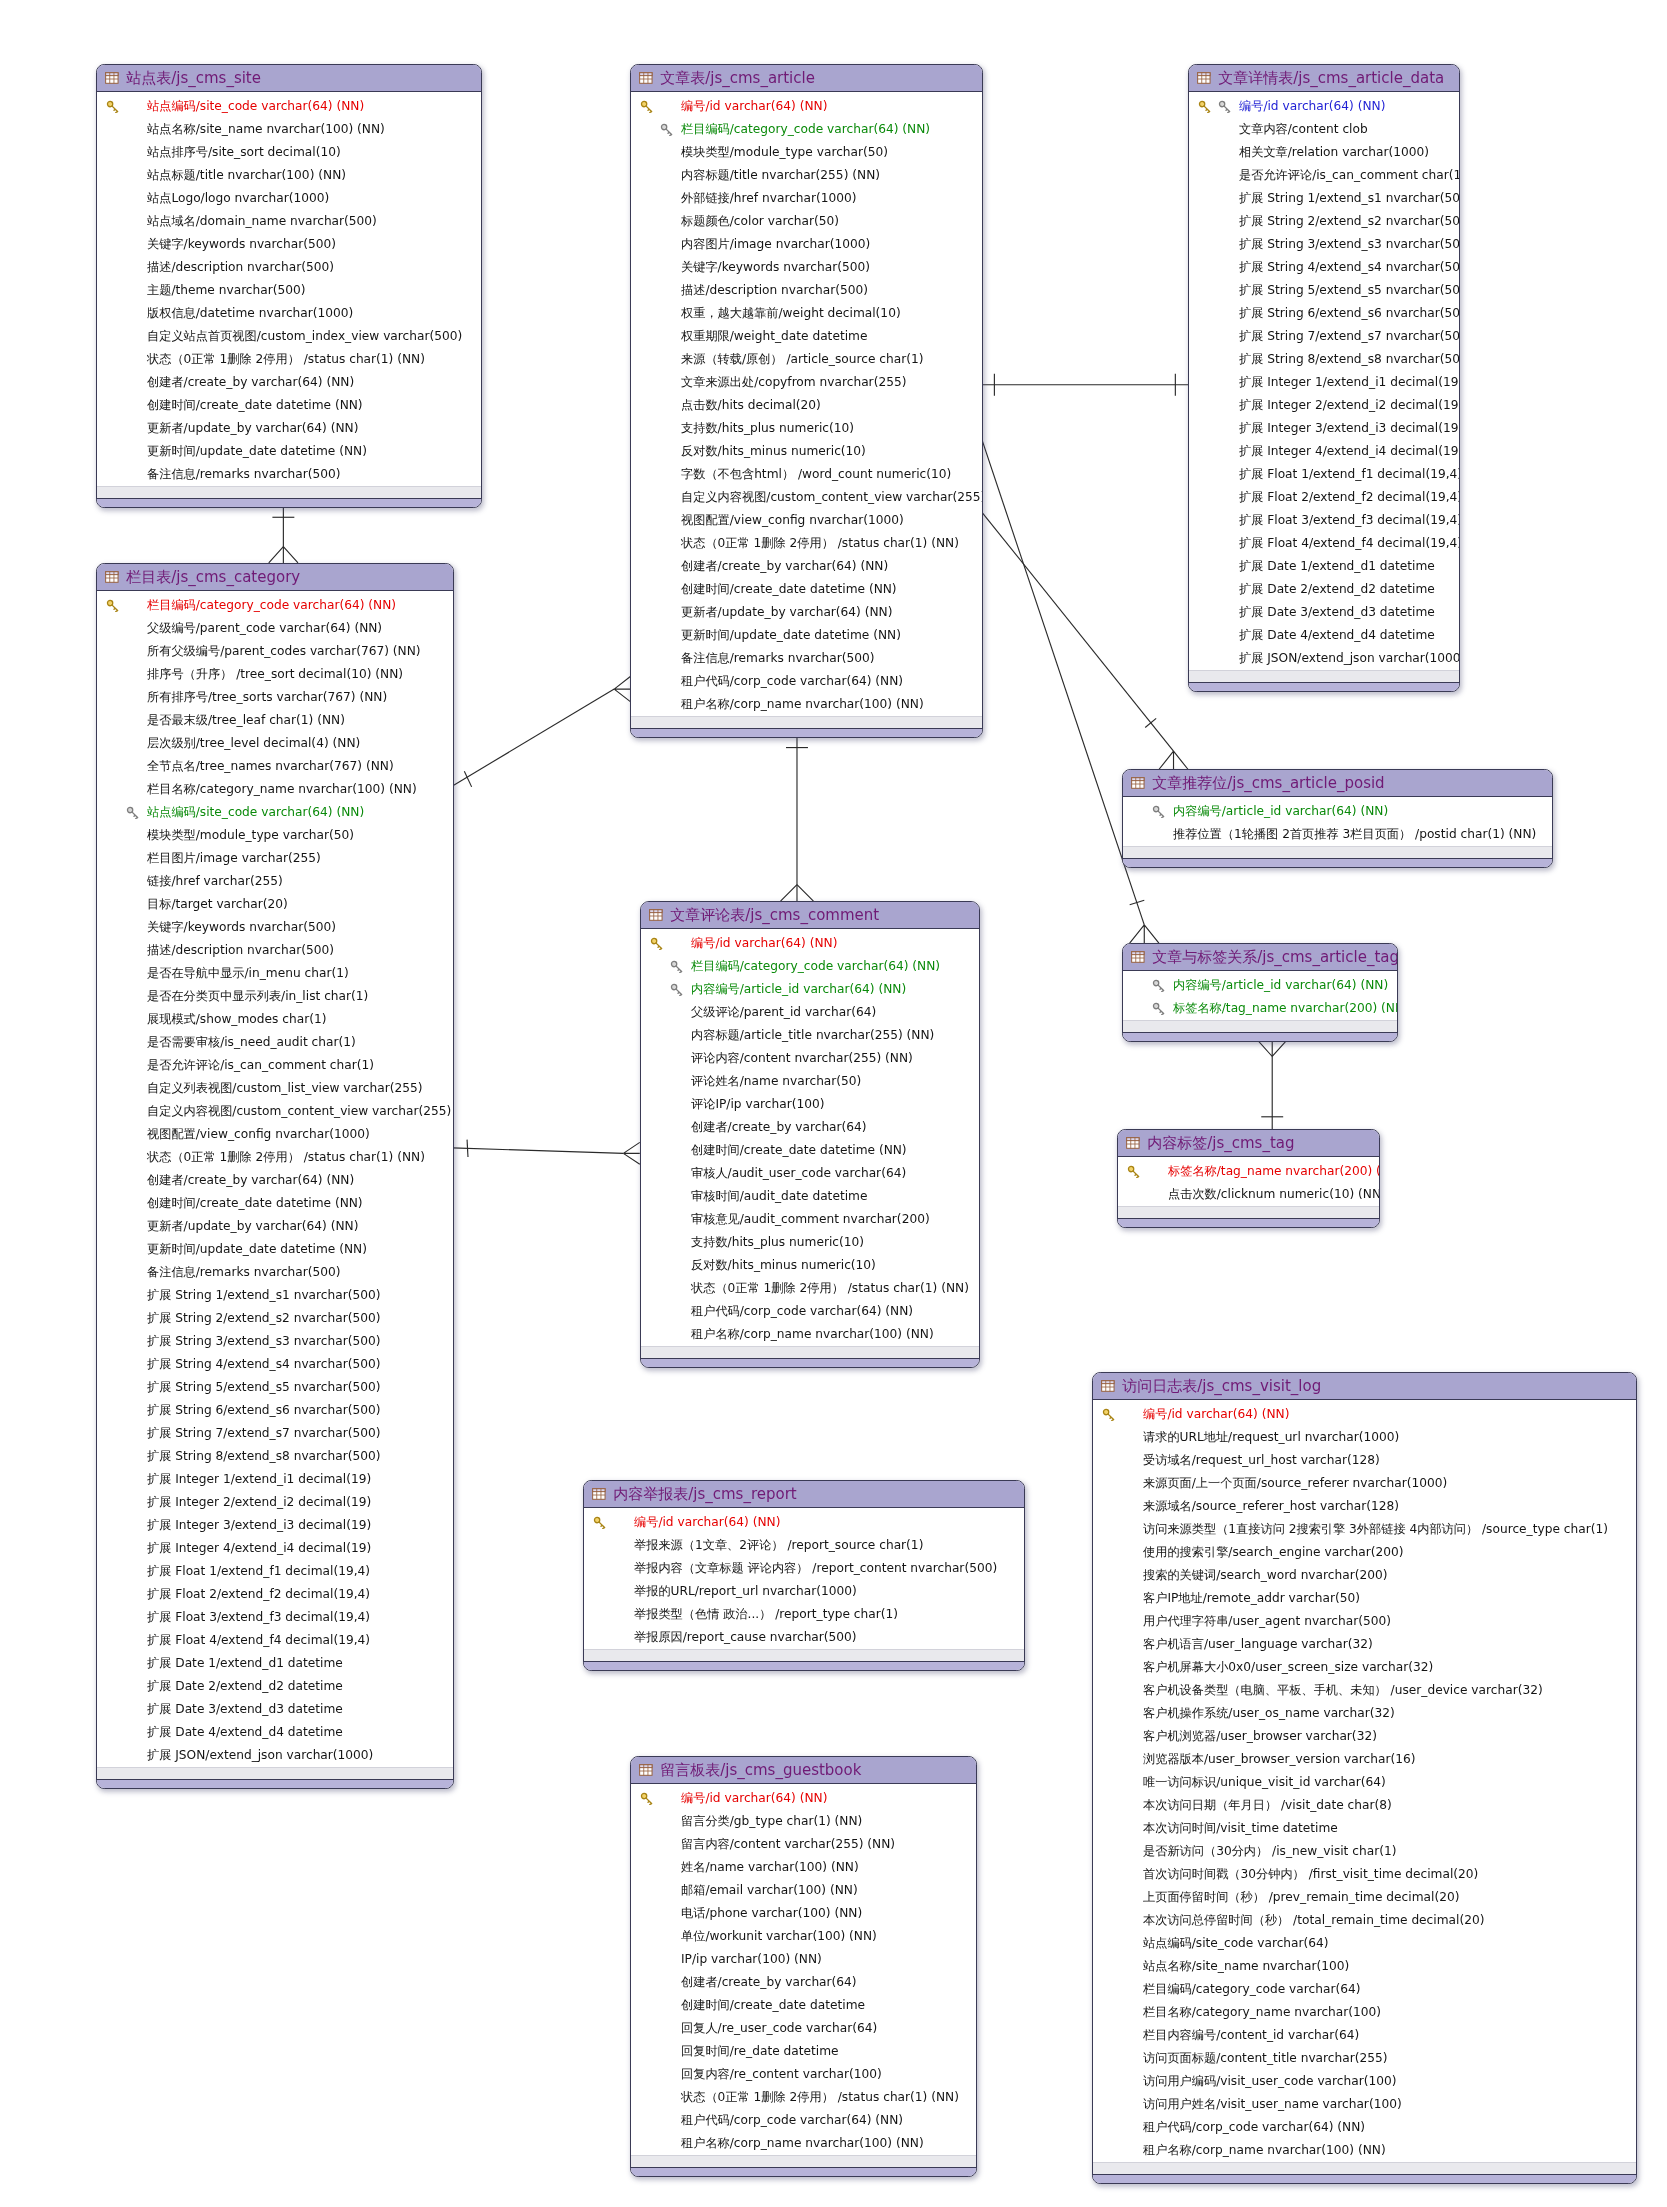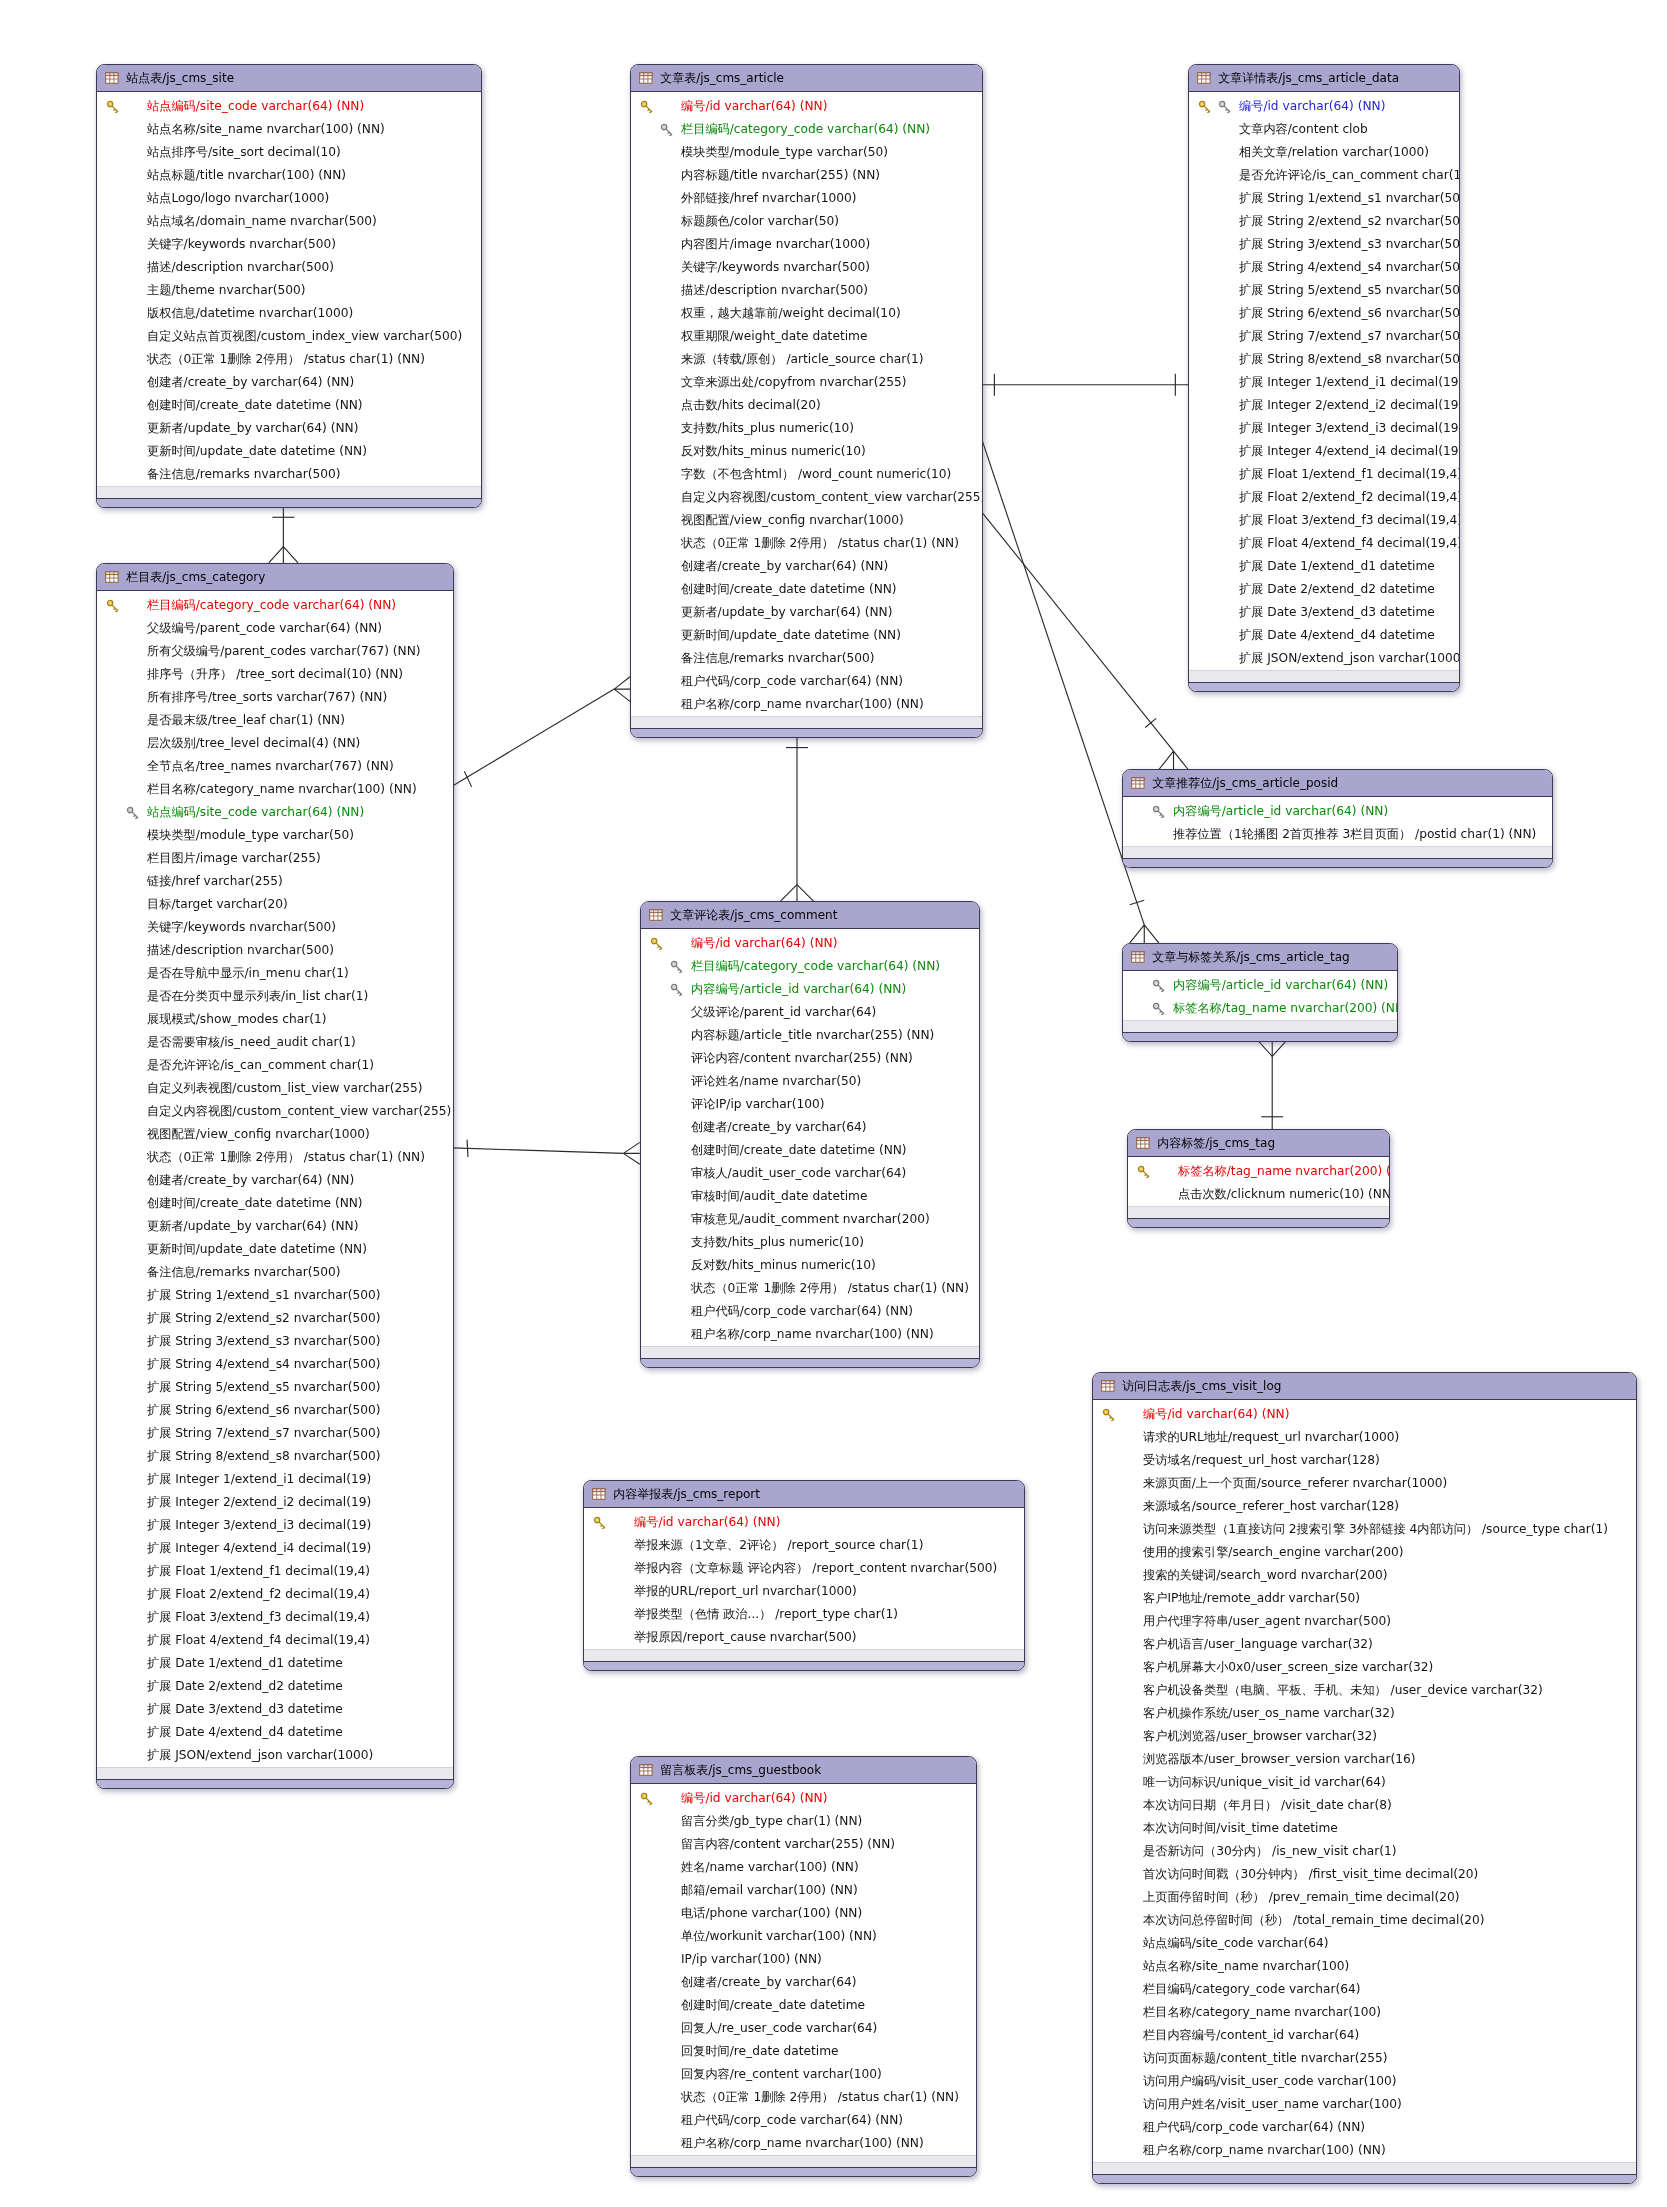--- a/index.html
+++ b/index.html
@@ -16,21 +16,21 @@
     box-shadow:1.8px 2.7px 5.5px rgba(70,70,110,.35);
     overflow:hidden;
   }
   .thead{
     height:27.4px;background:var(--header,#a9a5cf);
     border-bottom:1.4px solid var(--border,#3a3a55);
     display:flex;align-items:center;gap:7.3px;padding-left:8.2px;
     box-sizing:border-box;
   }
   .ttitle{
-    font-size:12px;color:#000000;font-weight:500;white-space:nowrap;
+    font-size:15px;color:#701a75;font-weight:500;white-space:nowrap;
   }
   .ticon{display:inline-flex;flex:0 0 auto;}
   .trows{padding-top:2.7px;}
   .trow{
     position:relative;height:23px;line-height:23px;white-space:nowrap;
   }
   .ftext{
     position:absolute;left:50px;top:0;font-size:12.2px;color:var(--rowtext,#141414);
   }
   .f-pk{color:var(--pk,#e60000);}
@@ -631,21 +631,21 @@
                 <circle cx="4.5" cy="4.5" r="2.9" fill="#d9d9d9" stroke="#7d7d7d" stroke-width="1.4"></circle>
                 <path d="M6.7 6.7 L12.7 12.7 M12.7 12.7 L10.7 13.7 M10.1 10.1 L8.8 11.3" fill="none" stroke="#7d7d7d" stroke-width="1.5" stroke-linecap="round"></path>
               </svg>
             </span>
             <span class="ftext f-fk">标签名称/tag_name nvarchar(200) (NN)</span>
           </div>
         </div>
         <div class="tfoot"></div>
         <div class="tbottom"></div>
       </div>
-      <div class="tbox" style="left: 1117px; top: 1129px; width: 261px; margin-left: 10px;">
+      <div class="tbox" style="left: 1117px; top: 1129px; width: 261px;">
         <div class="thead">
           <span class="ticon">
             <svg width="13.7" height="12" viewBox="0 0 15 13">
               <rect x="0.7" y="0.7" width="13.6" height="11.6" fill="#ffffff" stroke="#96603f" stroke-width="1.1"></rect>
               <rect x="0.7" y="0.7" width="13.6" height="3.2" fill="#dcd8ee" stroke="#96603f" stroke-width="1.1"></rect>
               <line x1="5.2" y1="0.7" x2="5.2" y2="12.3" stroke="#96603f" stroke-width="0.9"></line>
               <line x1="9.8" y1="0.7" x2="9.8" y2="12.3" stroke="#96603f" stroke-width="0.9"></line>
               <line x1="0.7" y1="7.6" x2="14.3" y2="7.6" stroke="#96603f" stroke-width="0.9"></line>
             </svg>
           </span>

